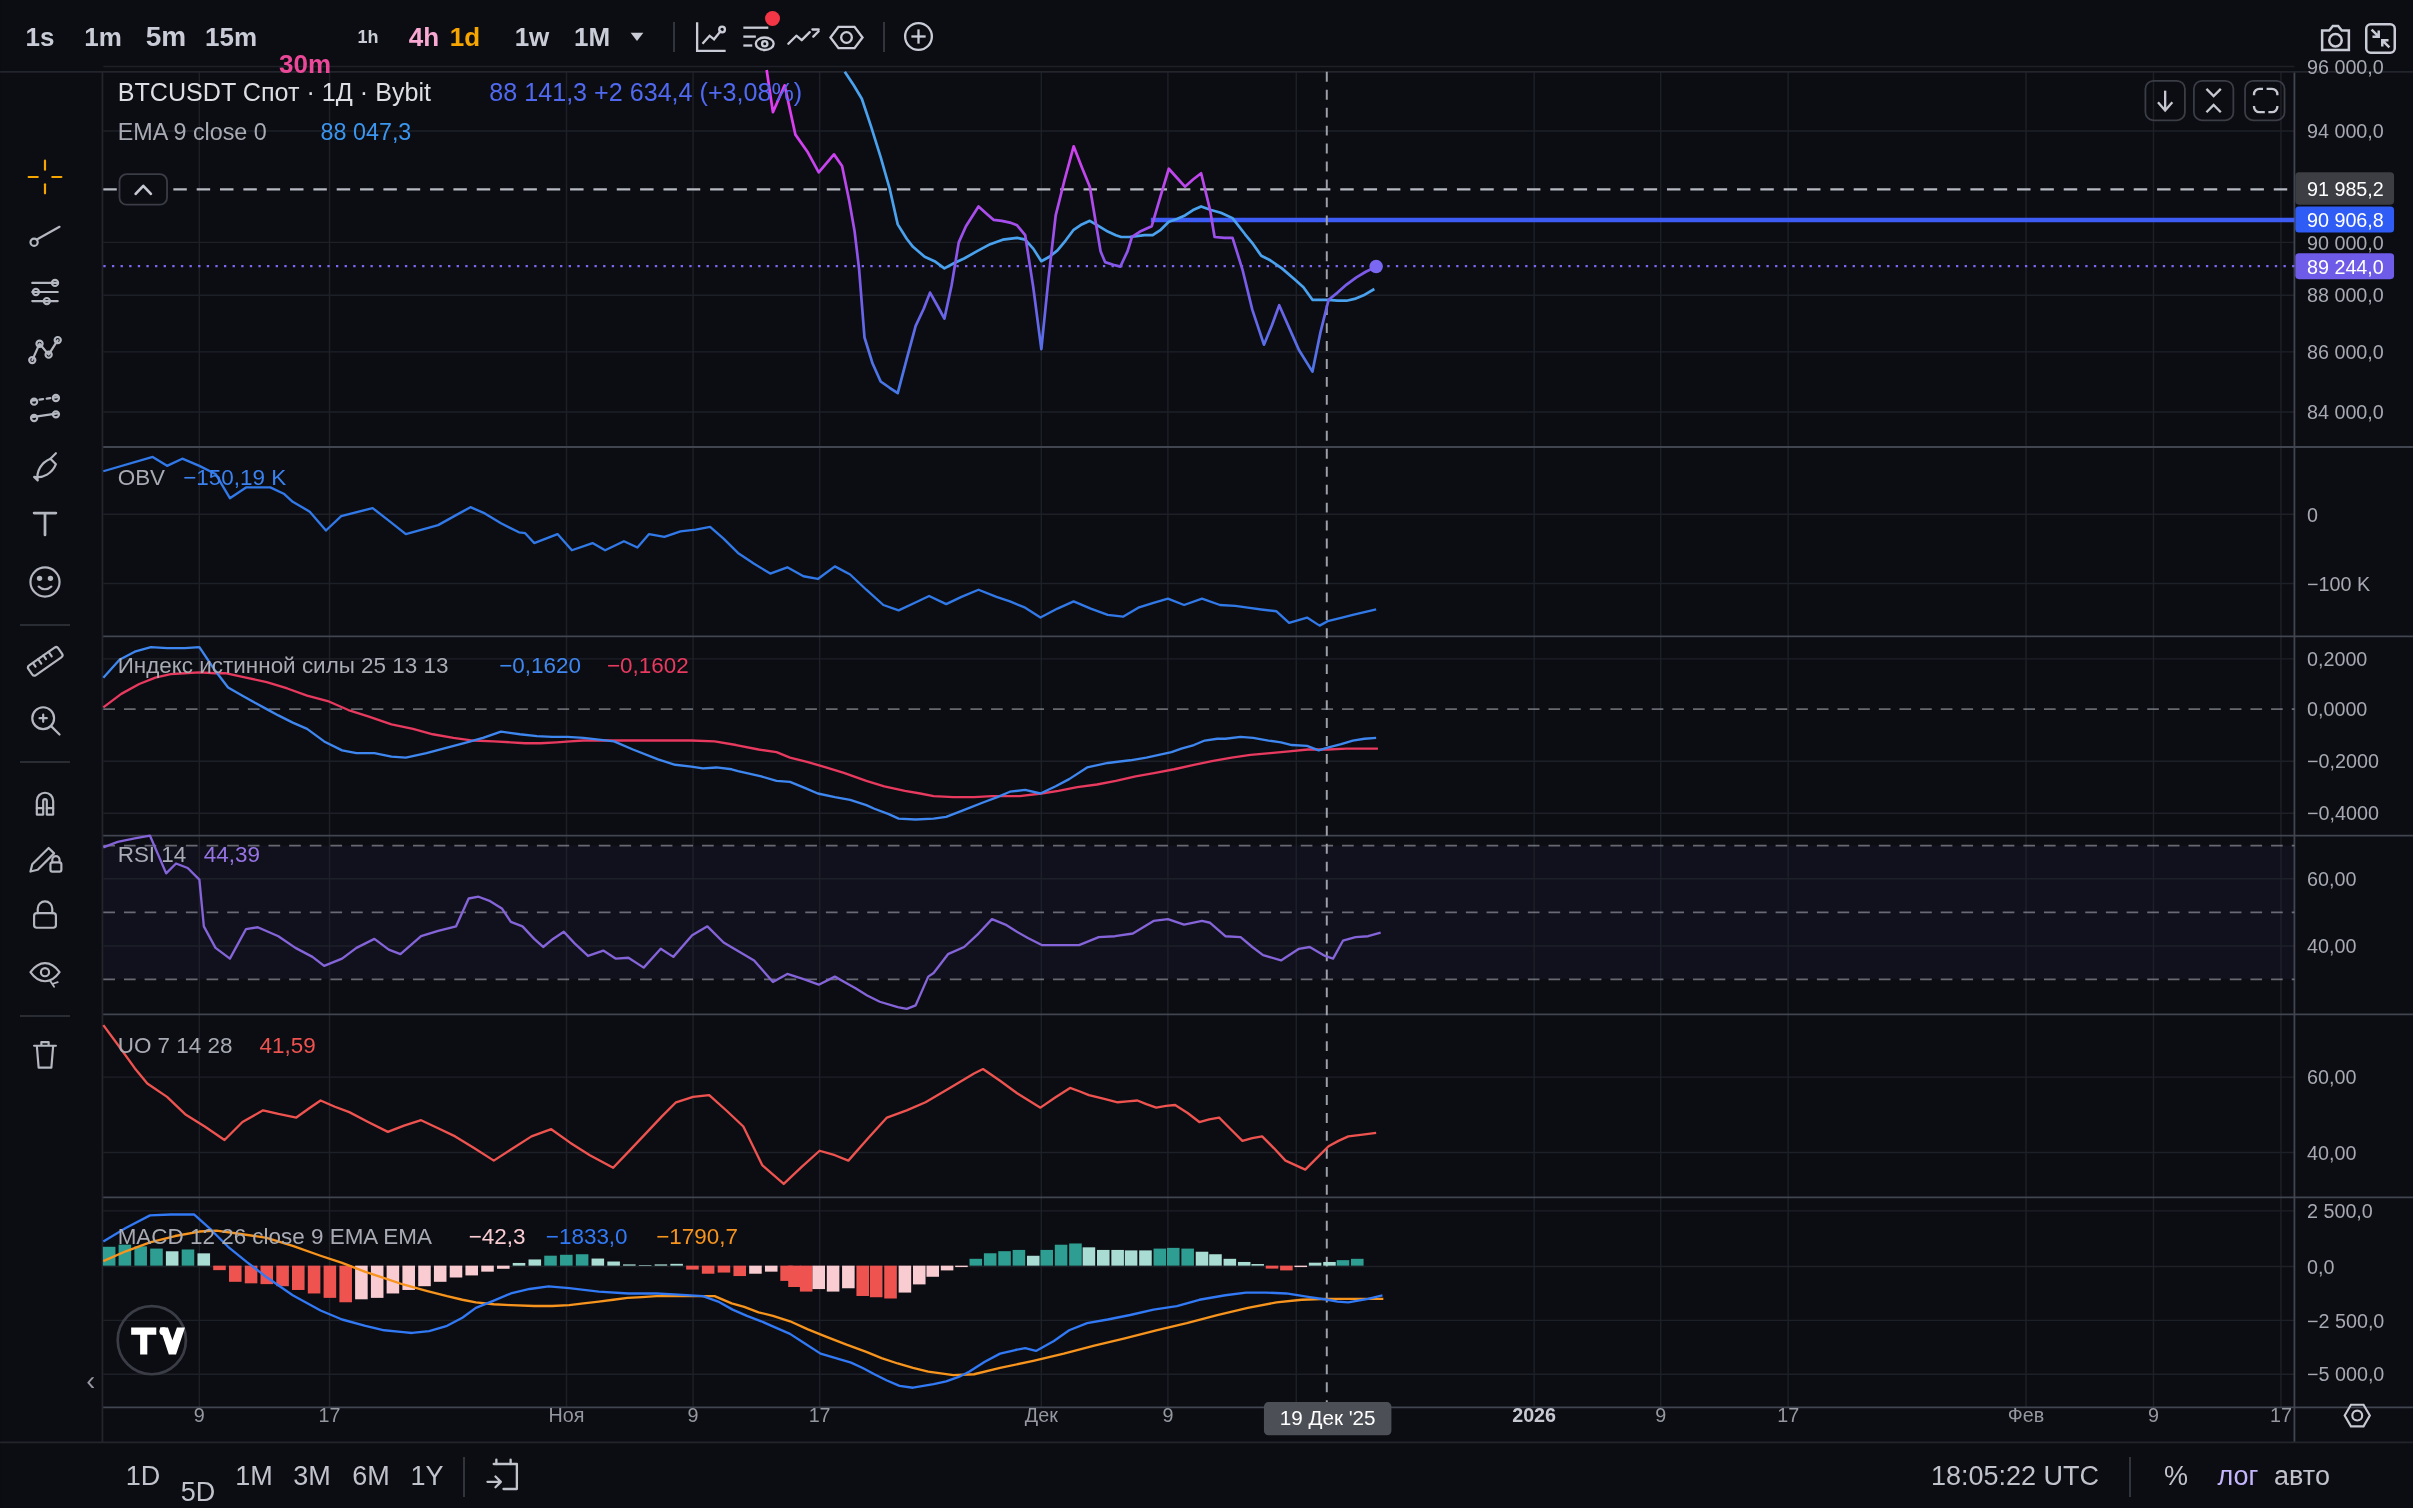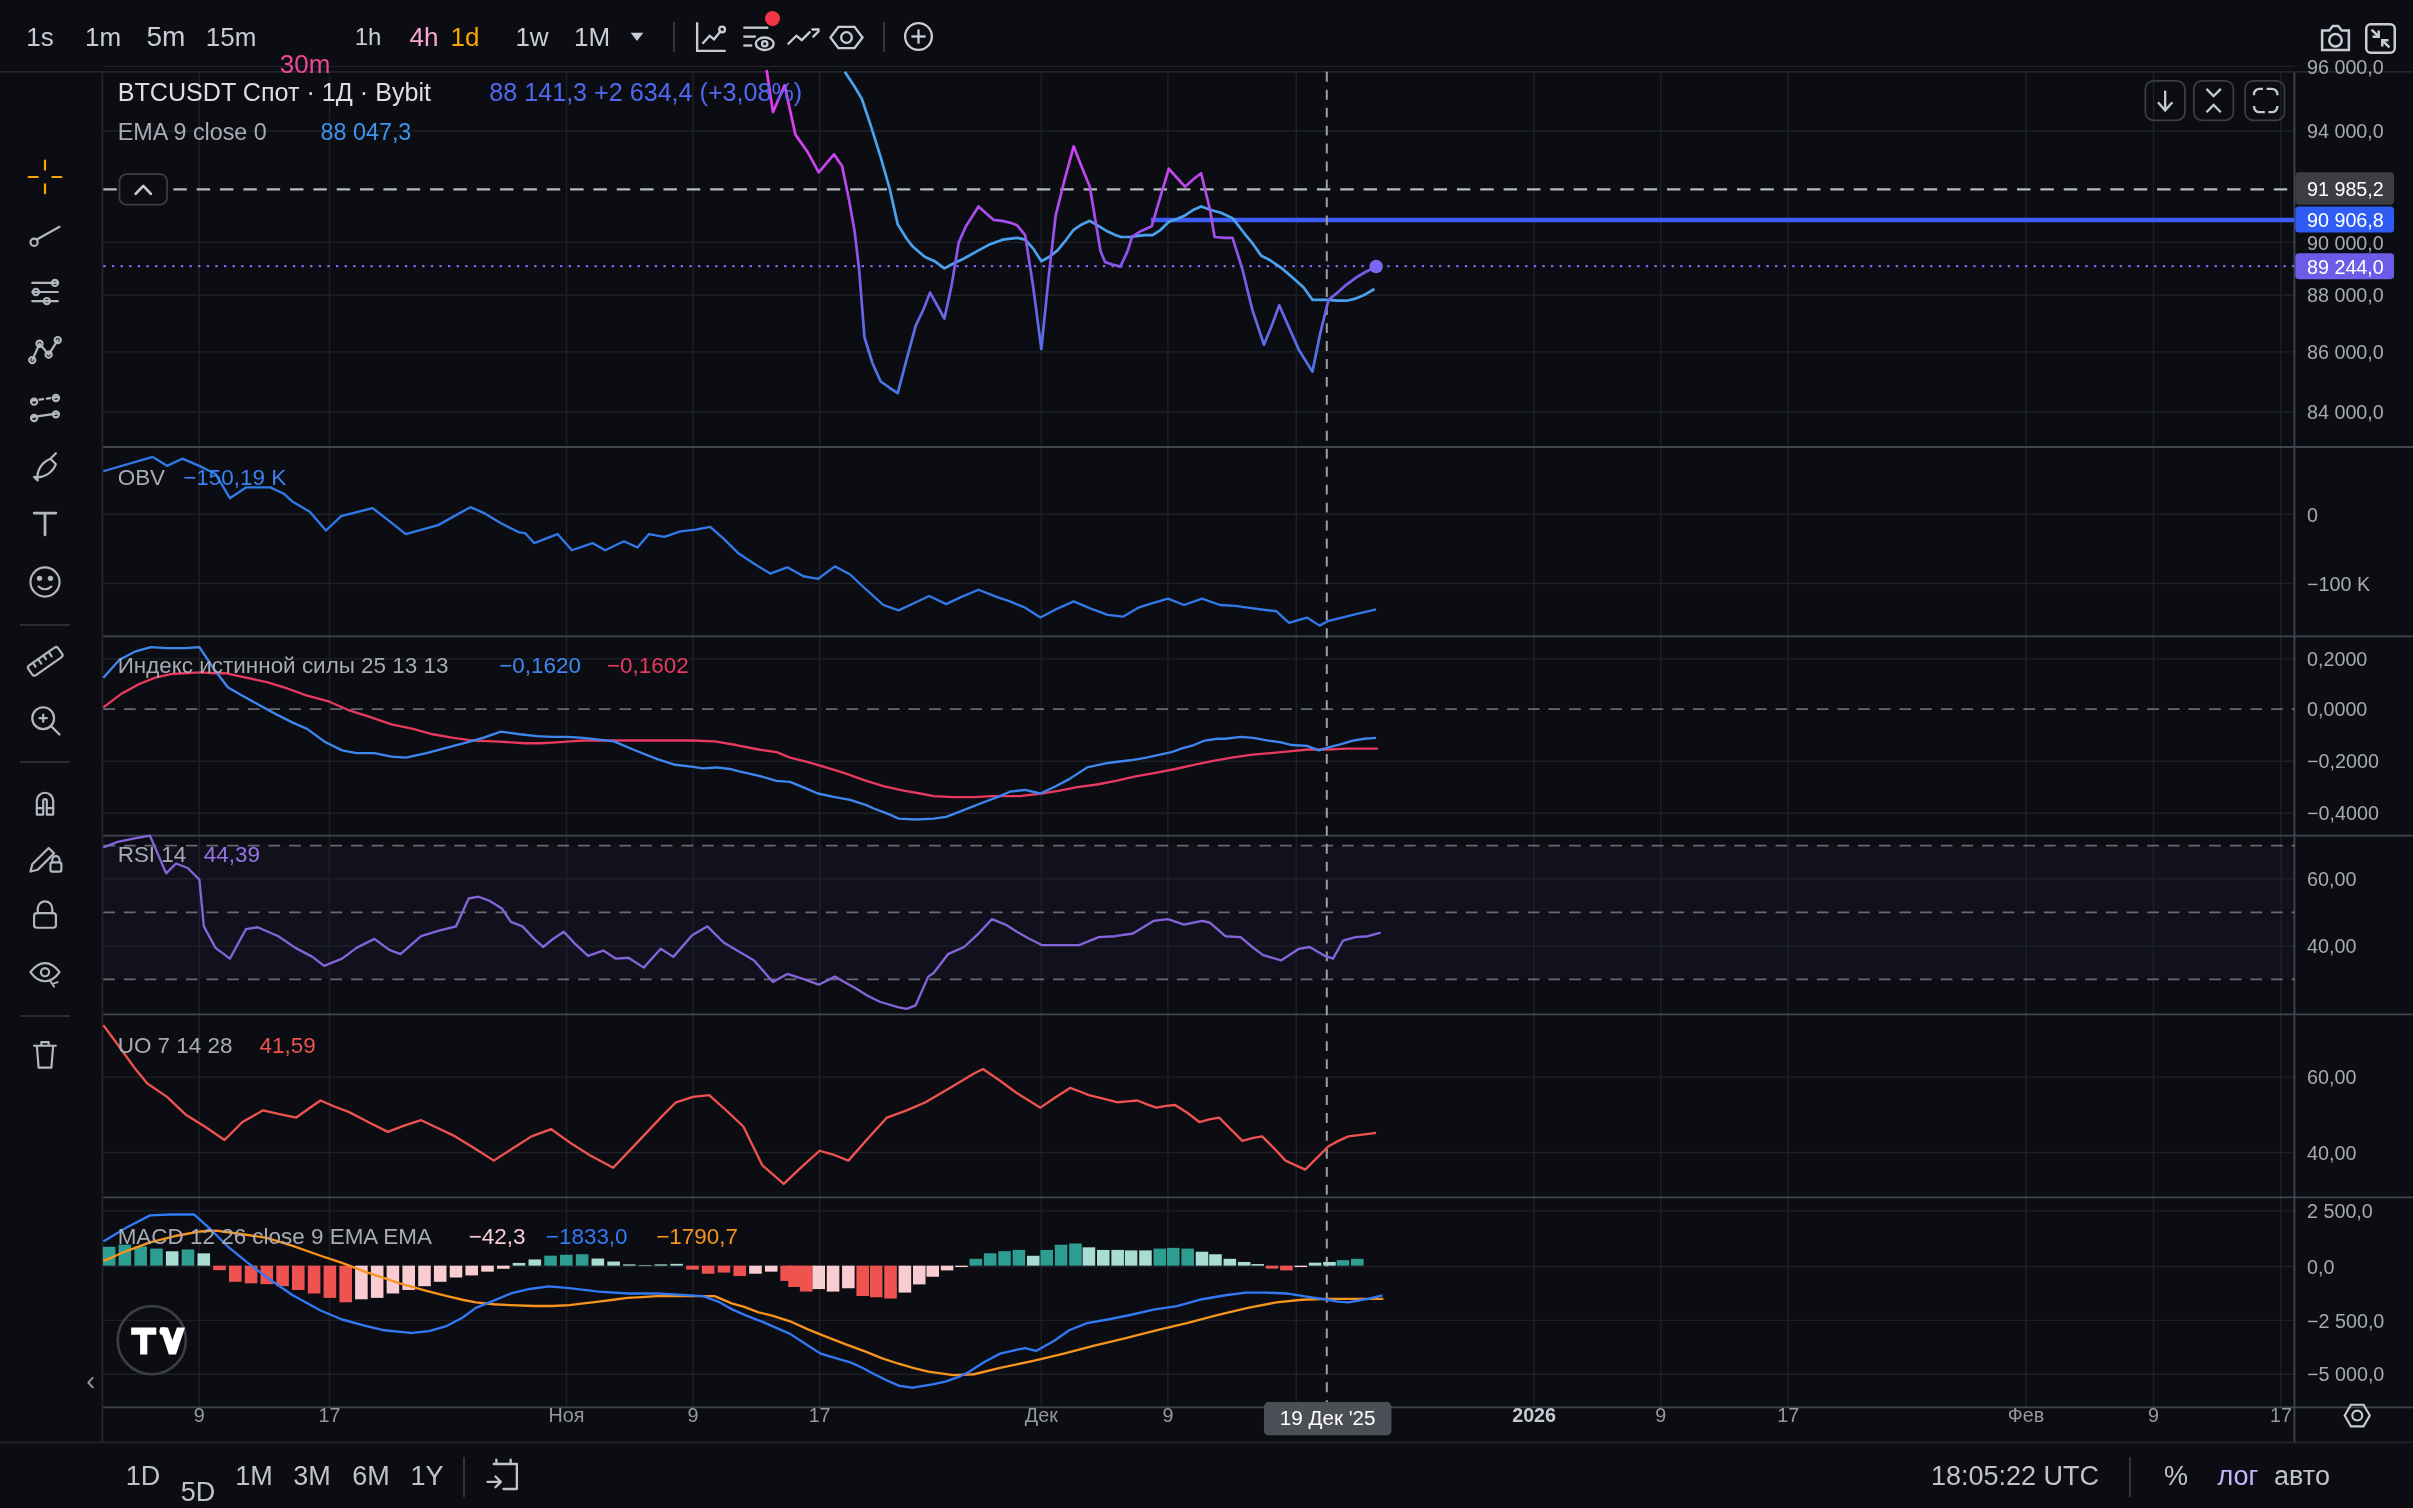--- a/index.html
+++ b/index.html
@@ -235,27 +235,27 @@
 <polyline points="2458,125 2466,117 2474,125" fill="none" stroke="#c6c9d2" stroke-width="2.6"></polyline>
 <path d="M2511 106 v-1 a6 6 0 0 1 6-6 h4 M2525 99 h6 a6 6 0 0 1 6 6 v1 M2537 118 v1 a6 6 0 0 1-6 6 h-4 M2523 125 h-6 a6 6 0 0 1-6-6 v-1" fill="none" stroke="#c6c9d2" stroke-width="2.6"></path>
 <circle cx="169" cy="1493" r="38" fill="none" stroke="#3a3d45" stroke-width="3"></circle>
 <path d="M146 1479 h28 v8 h-10 v22 h-8 v-22 h-10 z" fill="#ffffff"></path>
 <path d="M178 1479 h9 l5 14 5-14 h9 l-10 30 h-8 z" fill="#ffffff"></path>
 <circle cx="182" cy="1483" r="4.5" fill="#ffffff"></circle>
 <text x="96" y="1548" font-size="30" fill="#9598a1">‹</text>
 <path d="M2612 1577 l7 -12 h14 l7 12 -7 12 h-14 z" fill="none" stroke="#c6c9d2" stroke-width="2.4"></path>
 <circle cx="2626" cy="1577" r="5.5" fill="none" stroke="#c6c9d2" stroke-width="2.4"></circle>
 </svg>
-<div style="position:absolute;left:0;top:0;width:2386px;height:72px;">
+<div style="position:absolute;left:0;top:0;width:2386px;height:72px;font-weight:bold;">
       <div style="position:absolute;left:40px;top:37px;transform:translate(-50%,-50%);font-size:26px;color:#c9ccd6;">1s</div>
 <div style="position:absolute;left:103px;top:37px;transform:translate(-50%,-50%);font-size:26px;color:#c9ccd6;">1m</div>
 <div style="position:absolute;left:166px;top:37px;transform:translate(-50%,-50%);font-size:28px;color:#c9ccd6;">5m</div>
 <div style="position:absolute;left:231px;top:37px;transform:translate(-50%,-50%);font-size:26px;color:#c9ccd6;">15m</div>
 <div style="position:absolute;left:305px;top:37px;transform:translate(-50%,-50%);font-size:26px;color:#ec4899;margin-top:27px;">30m</div>
-<div style="position:absolute;left:368px;top:37px;transform:translate(-50%,-50%);font-size:24px;color:#c9ccd6;">1h</div>
+<div style="position:absolute;left:368px;top:37px;transform:translate(-50%,-50%);font-size:18px;color:#c9ccd6;">1h</div>
 <div style="position:absolute;left:424px;top:37px;transform:translate(-50%,-50%);font-size:26px;color:#f9a8d4;">4h</div>
 <div style="position:absolute;left:465px;top:37px;transform:translate(-50%,-50%);font-size:26px;color:#f7a600;">1d</div>
 <div style="position:absolute;left:532px;top:37px;transform:translate(-50%,-50%);font-size:26px;color:#c9ccd6;">1w</div>
 <div style="position:absolute;left:592px;top:37px;transform:translate(-50%,-50%);font-size:26px;color:#c9ccd6;">1M</div>
 <div style="position:absolute;left:637px;top:37px;transform:translate(-50%,-50%);"><svg width="20" height="20" viewBox="0 0 22 22">
           <path d="M4 8 h14 l-7 9 z" fill="#c9ccd6"></path>
         </svg></div>
 <div style="position:absolute;left:673px;top:21.5px;width:1.8px;height:30.5px;background:#32343c;"></div>
 <div style="position:absolute;left:883px;top:21.5px;width:1.8px;height:30.5px;background:#32343c;"></div>
 <svg style="position:absolute;left:690px;top:17px;" width="41" height="41" viewBox="0 0 46 46" fill="none" stroke="#c9ccd6" stroke-width="2.6">

